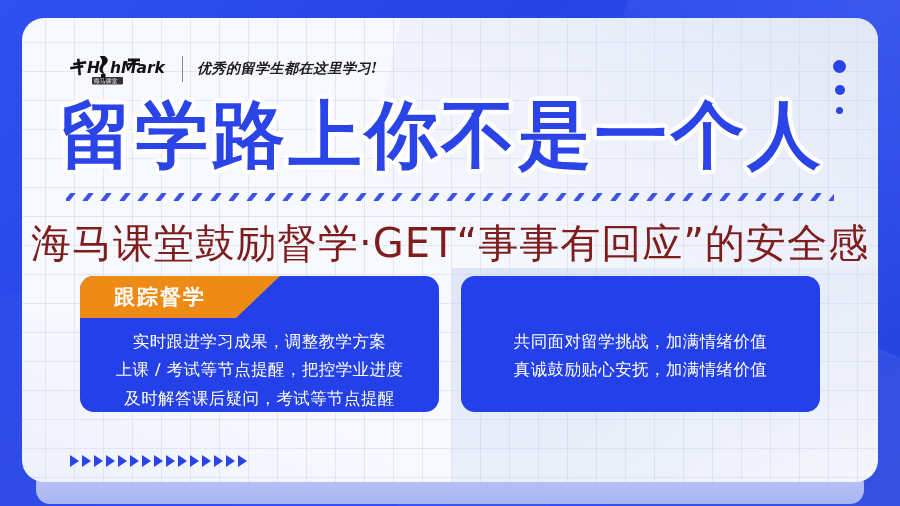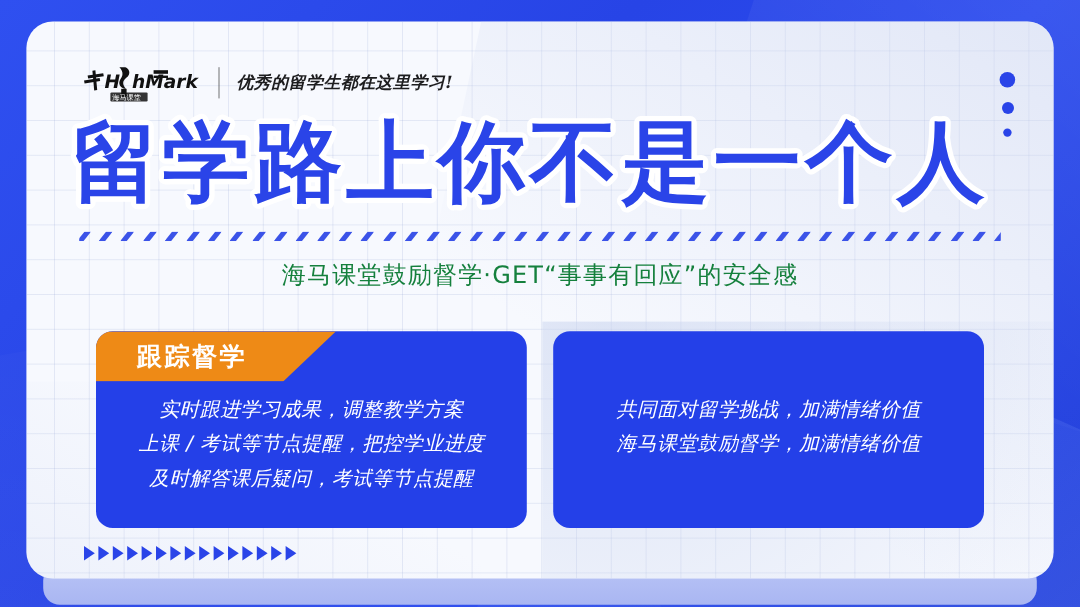--- a/index.html
+++ b/index.html
@@ -131,35 +131,35 @@
     background:#3B53E8;
     transform:skewX(-26deg) rotate(0deg);
     clip-path:polygon(32% 0,100% 0,68% 100%,0 100%);
   }
 
   
   #subtitle {
     position:absolute; left:0; right:0; top:198px;
     text-align:center;
     font-family:"DejaVu Sans","Liberation Sans",sans-serif;
-    font-size:20px; font-weight:500;
-    color:#15803d;
+    font-size:40px; font-weight:500;
+    color:#7f1d1d;
     letter-spacing:1px;
     white-space:nowrap;
   }
 
   
   #cards {
     position:absolute; left:58px; top:258px;
     width:740px; height:160px;
     display:flex; gap:22px;
   }
   .info-card {
     position:relative;
-    width:359px; height:164px;
+    width:359px; height:136px;
     background:#2440E8;
     border-radius:14px;
     overflow:hidden;
   }
   .badge {
     position:absolute; left:0; top:0;
     height:42px; width:200px;
     background:#EE8A16;
     clip-path:polygon(0 0, 100% 0, 78% 100%, 0 100%);
     display:flex; align-items:center;
@@ -167,21 +167,20 @@
   .badge span {
     margin-left:34px;
     font-family:"DejaVu Sans","Liberation Sans",sans-serif;
     font-size:21px; font-weight:700; color:#FFFFFF;
     letter-spacing:2px;
   }
   .card-body {
     position:absolute; left:0; right:0; top:52px;
     padding:0 18px;
     text-align:center;
-    font-style:italic;
   }
   .card-body p {
     font-family:"DejaVu Sans","Liberation Sans",sans-serif;
     font-size:16.5px; color:#FFFFFF;
     line-height:1.72;
     letter-spacing:.4px;
     white-space:nowrap;
   }
 
   
@@ -311,21 +310,21 @@
           <div class="card-body">
             <p>实时跟进学习成果，调整教学方案</p>
             <p>上课 / 考试等节点提醒，把控学业进度</p>
             <p>及时解答课后疑问，考试等节点提醒</p>
           </div>
         </div>
 
         <div class="info-card">
           <div class="card-body">
             <p>共同面对留学挑战，加满情绪价值</p>
-            <p>海马课堂鼓励督学，加满情绪价值</p>
+            <p>真诚鼓励贴心安抚，加满情绪价值</p>
           </div>
         </div>
 
       </div>
 
       <div id="arrow-row">
           <div class="tri" style="border-left-color: rgb(42, 68, 232);"></div>
           <div class="tri" style="border-left-color: rgb(42, 68, 232);"></div>
           <div class="tri" style="border-left-color: rgb(42, 68, 232);"></div>
           <div class="tri" style="border-left-color: rgb(42, 68, 232);"></div>

